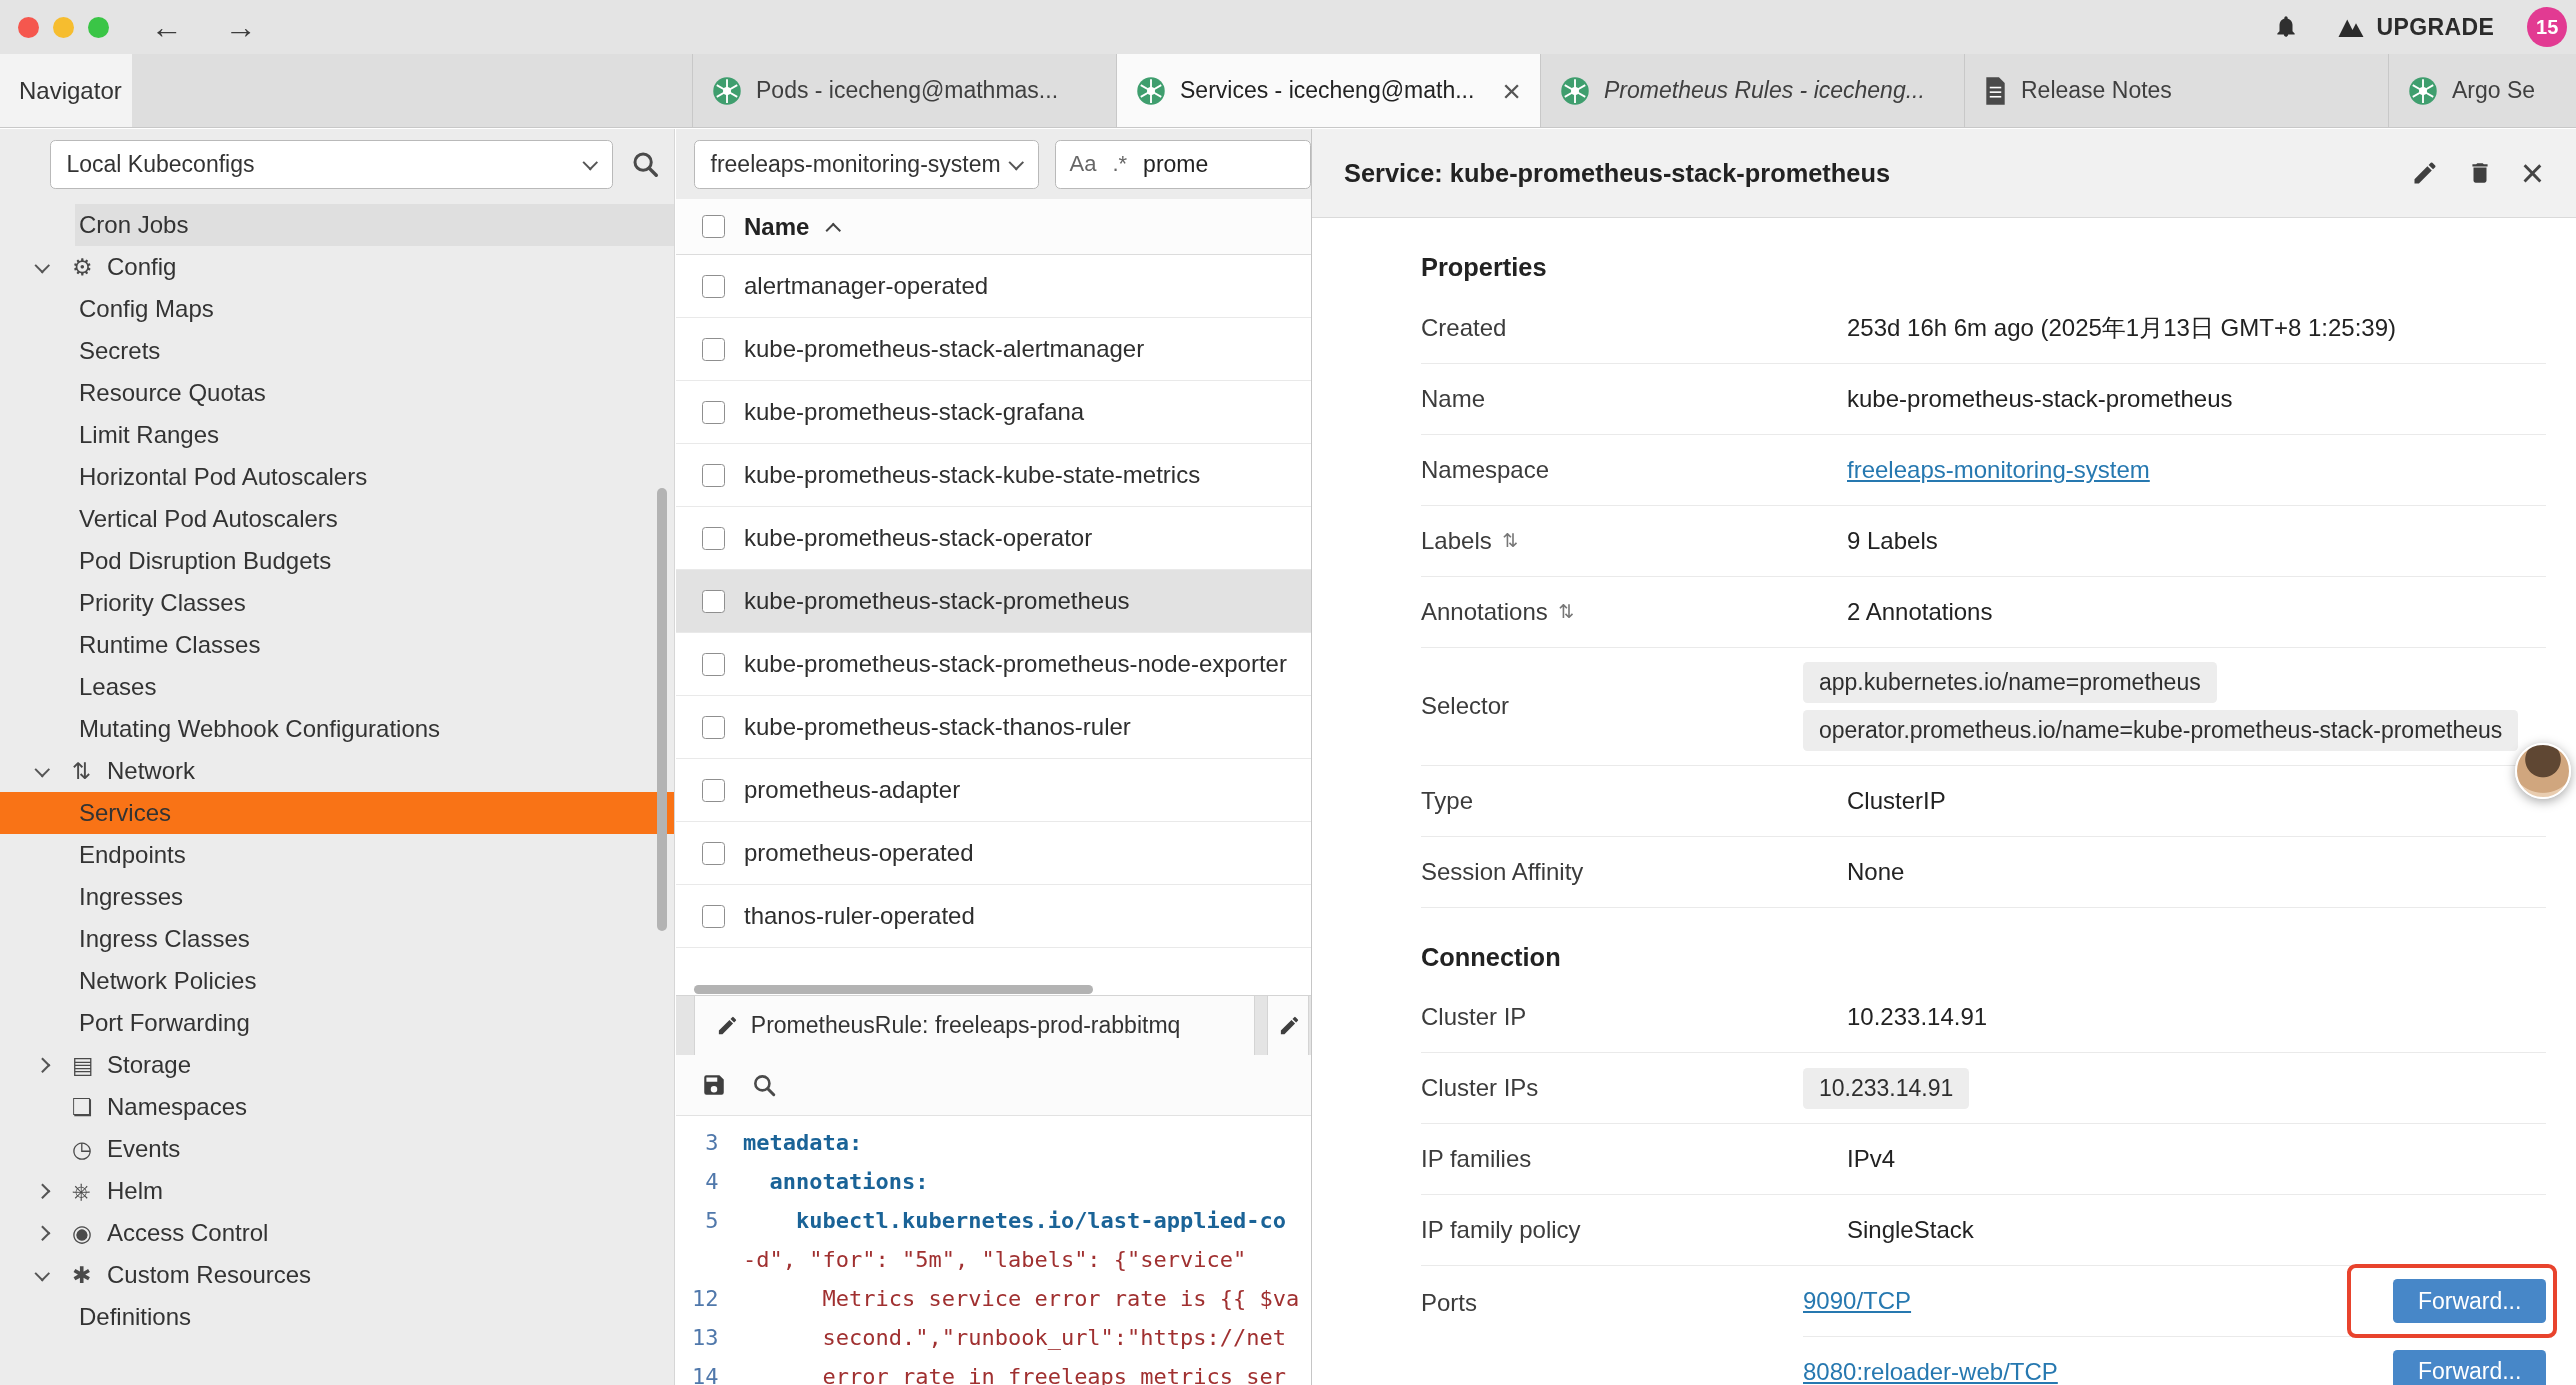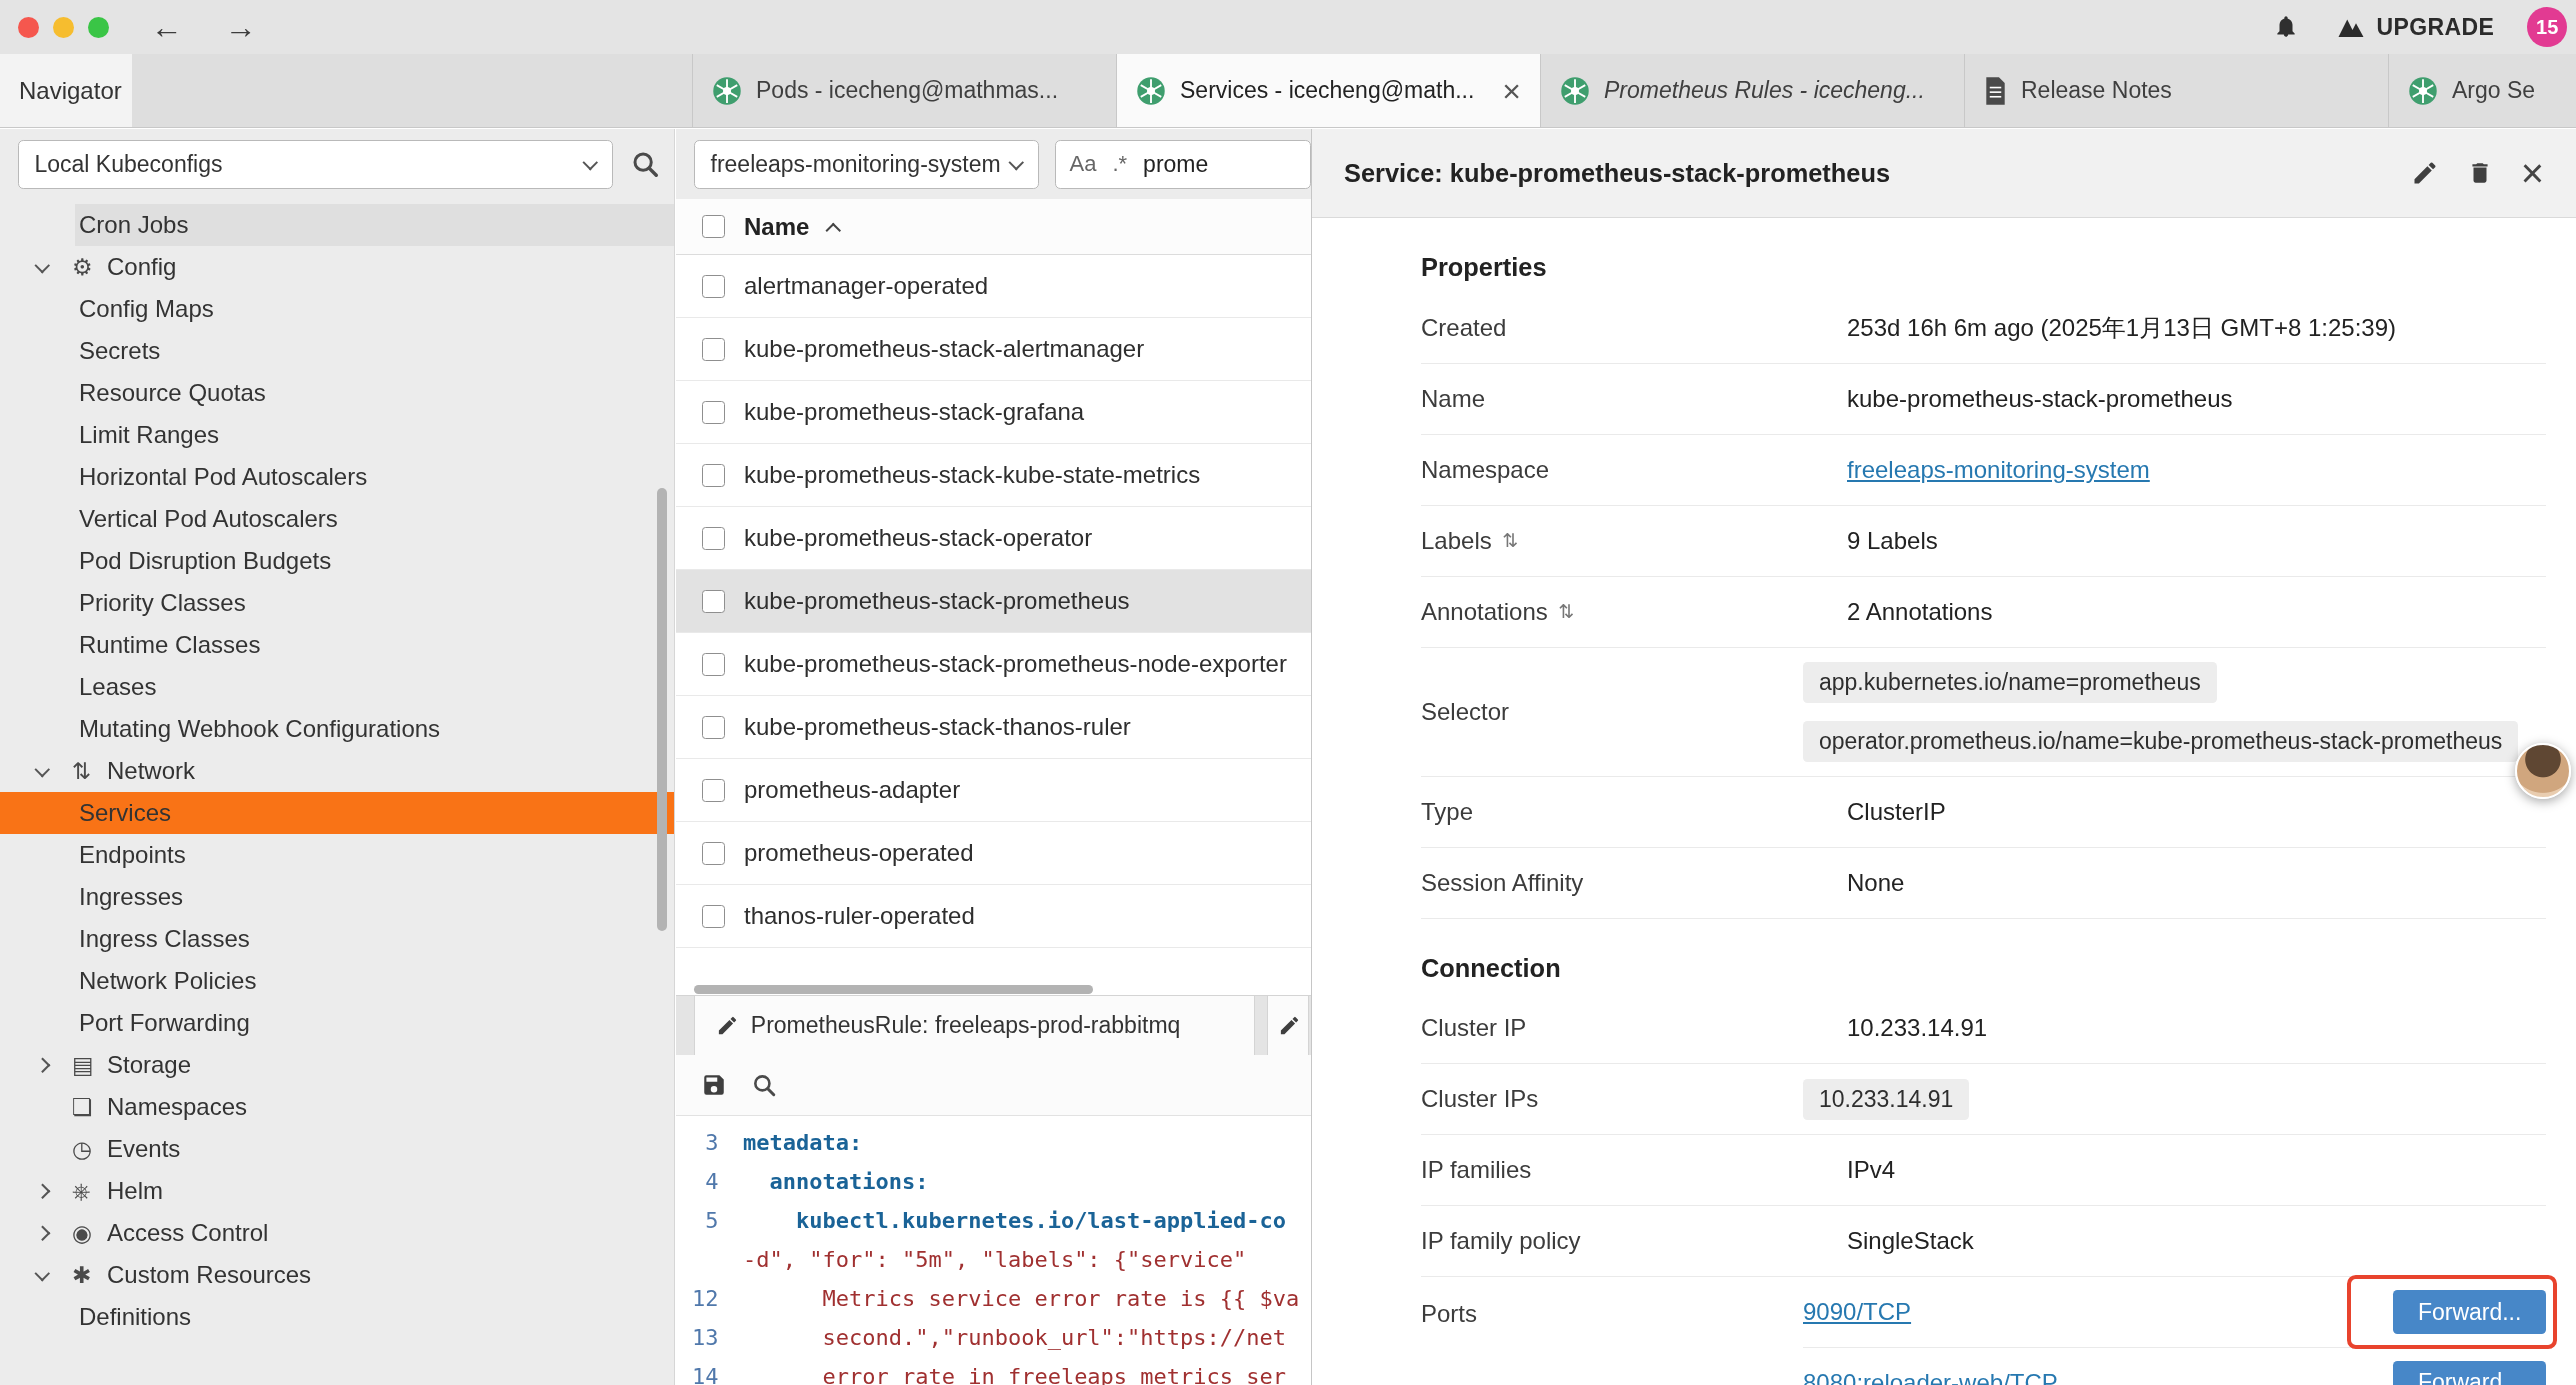--- a/index.html
+++ b/index.html
@@ -34,21 +34,21 @@
   .tab.active { background:#fafafa; color:#222; }
   .tab.italic .tab-label { font-style:italic; }
   .tab.last { flex:1; width:auto; border-right:none; }
   .tab-label { flex:1; overflow:hidden; text-overflow:ellipsis; }
   .tab-close { font-size:32px; color:#555; line-height:1; }
   .tab-icon { display:flex; flex:none; }
 
   
   .sidebar { position:absolute; left:0; top:129px; width:675px; height:1256px; background:#ececec;
              overflow:hidden; border-right:0.9px solid #d6d6d6; }
-  .sidebar-toolbar { height:70px; display:flex; align-items:center; padding:0 14px 0 17.5px; }
+  .sidebar-toolbar { height:70px; display:flex; align-items:center; padding:0 14px 0 17.5px;margin-left:32px; }
   .select { height:49px; background:#fff; border:0.9px solid #b9b9b9; border-radius:5.3px;
             display:flex; align-items:center; justify-content:space-between; padding:0 16px;
             font-size:23px; color:#333; }
   .kubeconfig-select { flex:1; }
   .icon-btn { display:flex; align-items:center; justify-content:center; }
   .sidebar-toolbar .icon-btn { margin-left:17.5px; }
   .chev { width:10.5px; height:10.5px; border-right:2.2px solid #555; border-bottom:2.2px solid #555;
           display:inline-block; flex:none; }
   .chev.v-down { transform:rotate(45deg); margin-top:-4.4px; }
   .chev.v-right { transform:rotate(-45deg); }
@@ -117,21 +117,21 @@
   .panel-body { position:relative; }
   .section-heading { font-size:25.4px; font-weight:700; color:#222; margin:35px 32px 10.5px 109px; }
   .drawer-row { min-height:71px; display:flex; align-items:center; margin:0 30px 0 109px;
                 border-bottom:0.9px solid #eaeaea; }
   .drawer-label { width:382px; flex:none; font-size:24px; color:#3c3c3c; display:flex;
                   align-items:center; gap:10.5px; }
   .drawer-value { font-size:24px; color:#222;margin-left:44px; }
   .link { color:#2678b0; text-decoration:underline; cursor:pointer; }
   .sort-glyph { font-size:19px; color:#777; }
   .selector-row { padding:14px 0; }
-  .badge-stack { display:flex; flex-direction:column; gap:18px; align-items:flex-start; }
+  .badge-stack { display:flex; flex-direction:column; gap:7px; align-items:flex-start; }
   .badge { background:#ededed; border-radius:4.4px; padding:7px 16px; font-size:23px; color:#2e2e2e;
            white-space:nowrap; }
   .ports-row { align-items:stretch; border-bottom:none; }
   .ports-row .drawer-label { padding-top:23px; align-items:flex-start; }
   .port-lines { flex:1; display:flex; flex-direction:column; }
   .port-line { height:70px; display:flex; align-items:center; justify-content:space-between; }
   .port-line + .port-line { border-top:0.9px solid #eaeaea; }
   .fwd-wrap { position:relative; }
   .fwd-btn { background:#4787c8; color:#fff; border:none; border-radius:4.4px; height:44px;
              padding:0 24.6px; font-size:23px; font-family:inherit; cursor:pointer; }

